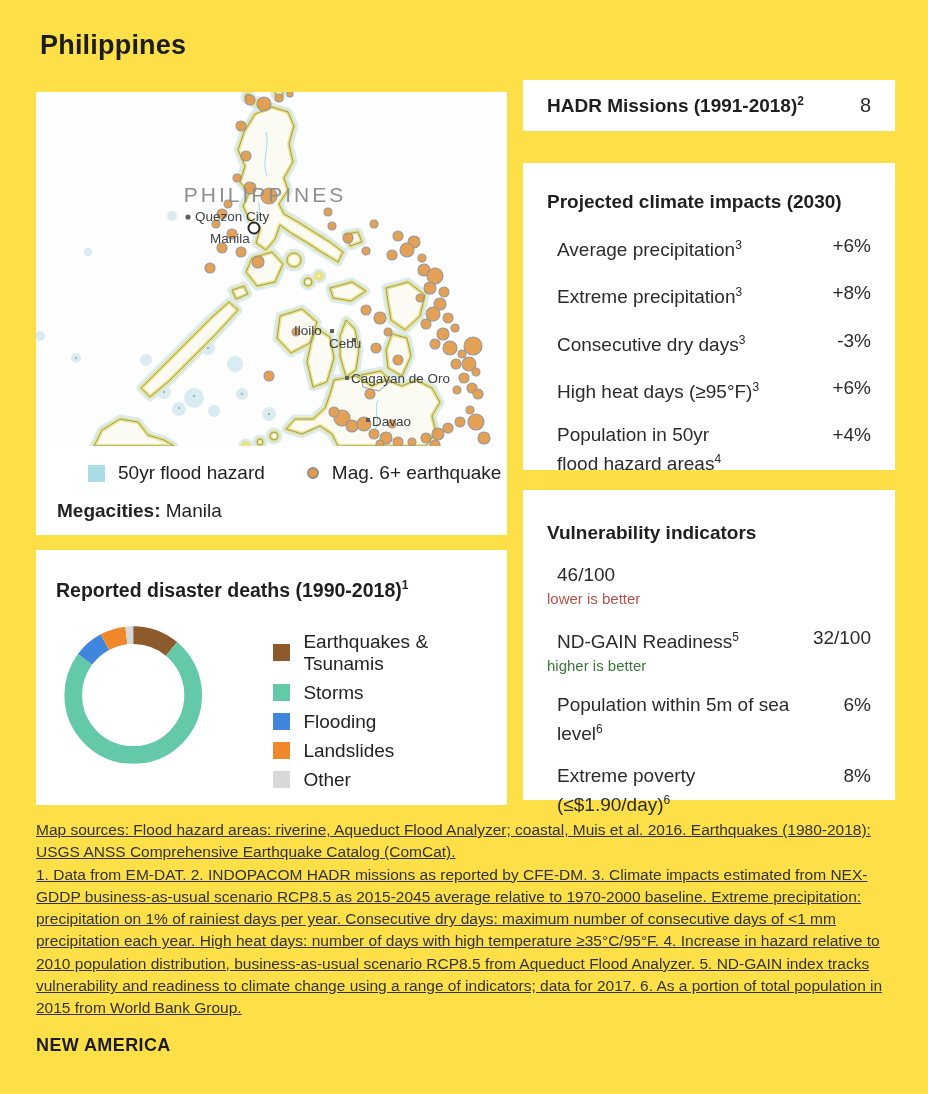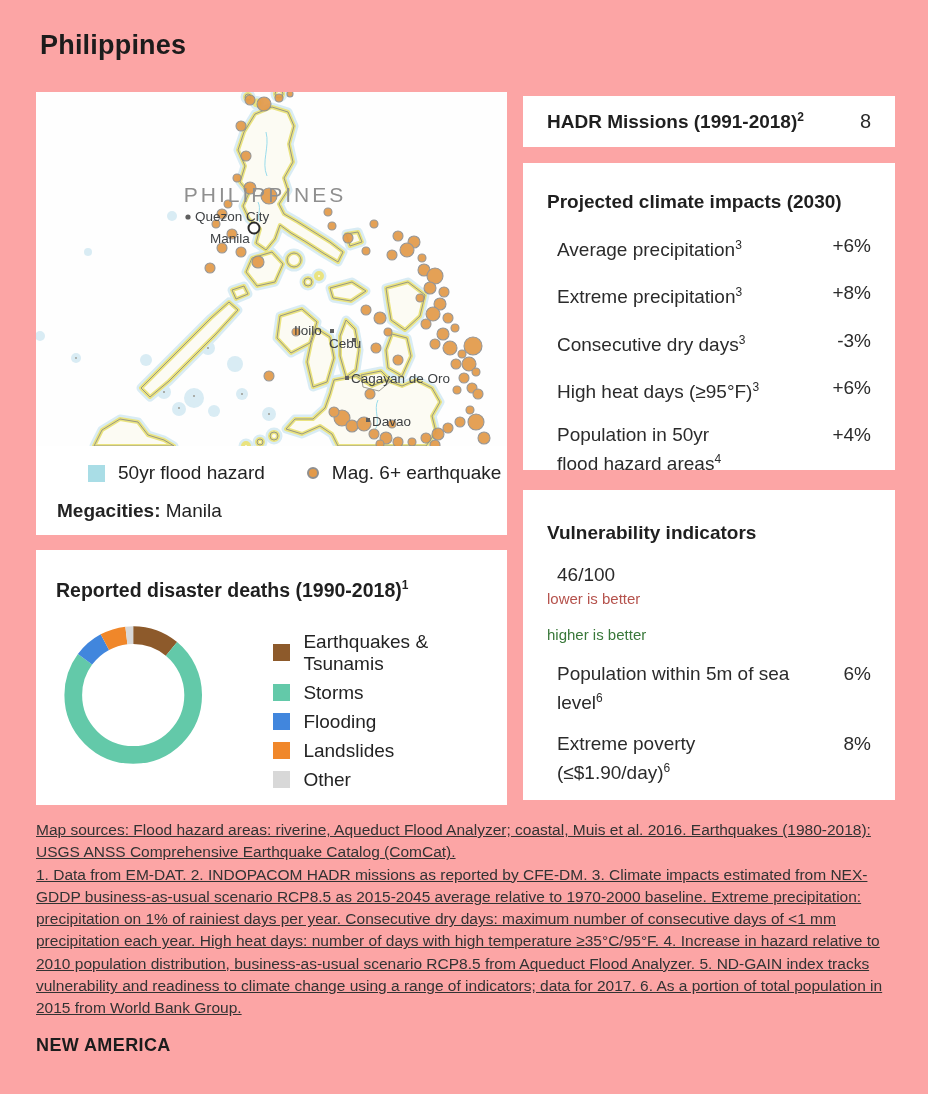--- a/index.html
+++ b/index.html
@@ -1,31 +1,31 @@
 <!DOCTYPE html>
 <html><head>
 <meta charset="utf-8">
 <style>
   * { margin:0; padding:0; box-sizing:border-box; }
   html,body { background:#f7f7f4; }
   .page {
     position:relative; width:928px; height:1094px;
-    background:#fca5a5; overflow:hidden;
+    background:#fde047; overflow:hidden;
     font-family:"Liberation Sans", sans-serif; color:#242424;
   }
   .page-title {
     position:absolute; left:40px; top:30px;
     font-size:27px; font-weight:700; color:#1c1c1c; letter-spacing:.2px;
   }
   .card { position:absolute; background:#ffffff; }
   
   .map-card   { left:36px; top:92px;  width:471px; height:443px; }
   .donut-card { left:36px; top:550px; width:471px; height:255px; }
   
-  .hadr-card  { left:523px; top:96px;  width:372px; height:51px;
+  .hadr-card  { left:523px; top:80px;  width:372px; height:51px;
                 display:flex; align-items:center; justify-content:space-between;
                 padding:0 24px; }
   .climate-card { left:523px; top:163px; width:372px; height:307px; padding:4px 24px; }
   .vuln-card    { left:523px; top:490px; width:372px; height:310px; padding:4px 24px; }
 
   .card-title { font-size:19px; font-weight:700; color:#1f1f1f; }
   .climate-card .card-title { margin-top:22px; line-height:26px; }
   .vuln-card .card-title    { margin-top:26px; line-height:26px; }
 
   .stat-row { display:flex; justify-content:space-between; align-items:flex-start;
@@ -374,20 +374,24 @@
     <div class="card-title">Vulnerability indicators</div>
 
     <div class="vrow">
       <div class="stat-row">
         <span class="val">46/100</span>
       </div>
       <div class="note" style="color: rgb(181, 82, 76);">lower is better</div>
     </div>
 
     <div class="vrow">
+      <div class="stat-row">
+        <span class="lbl"><span>ND-GAIN Readiness</span><sup>5</sup></span>
+        <span class="val">32/100</span>
+      </div>
       <div class="note" style="color: rgb(57, 120, 58);">higher is better</div>
     </div>
 
     <div class="vrow">
       <div class="stat-row">
         <span class="lbl" style="max-width:240px"><span>Population within 5m of sea level</span><sup>6</sup></span>
         <span class="val">6%</span>
       </div>
     </div>
 

